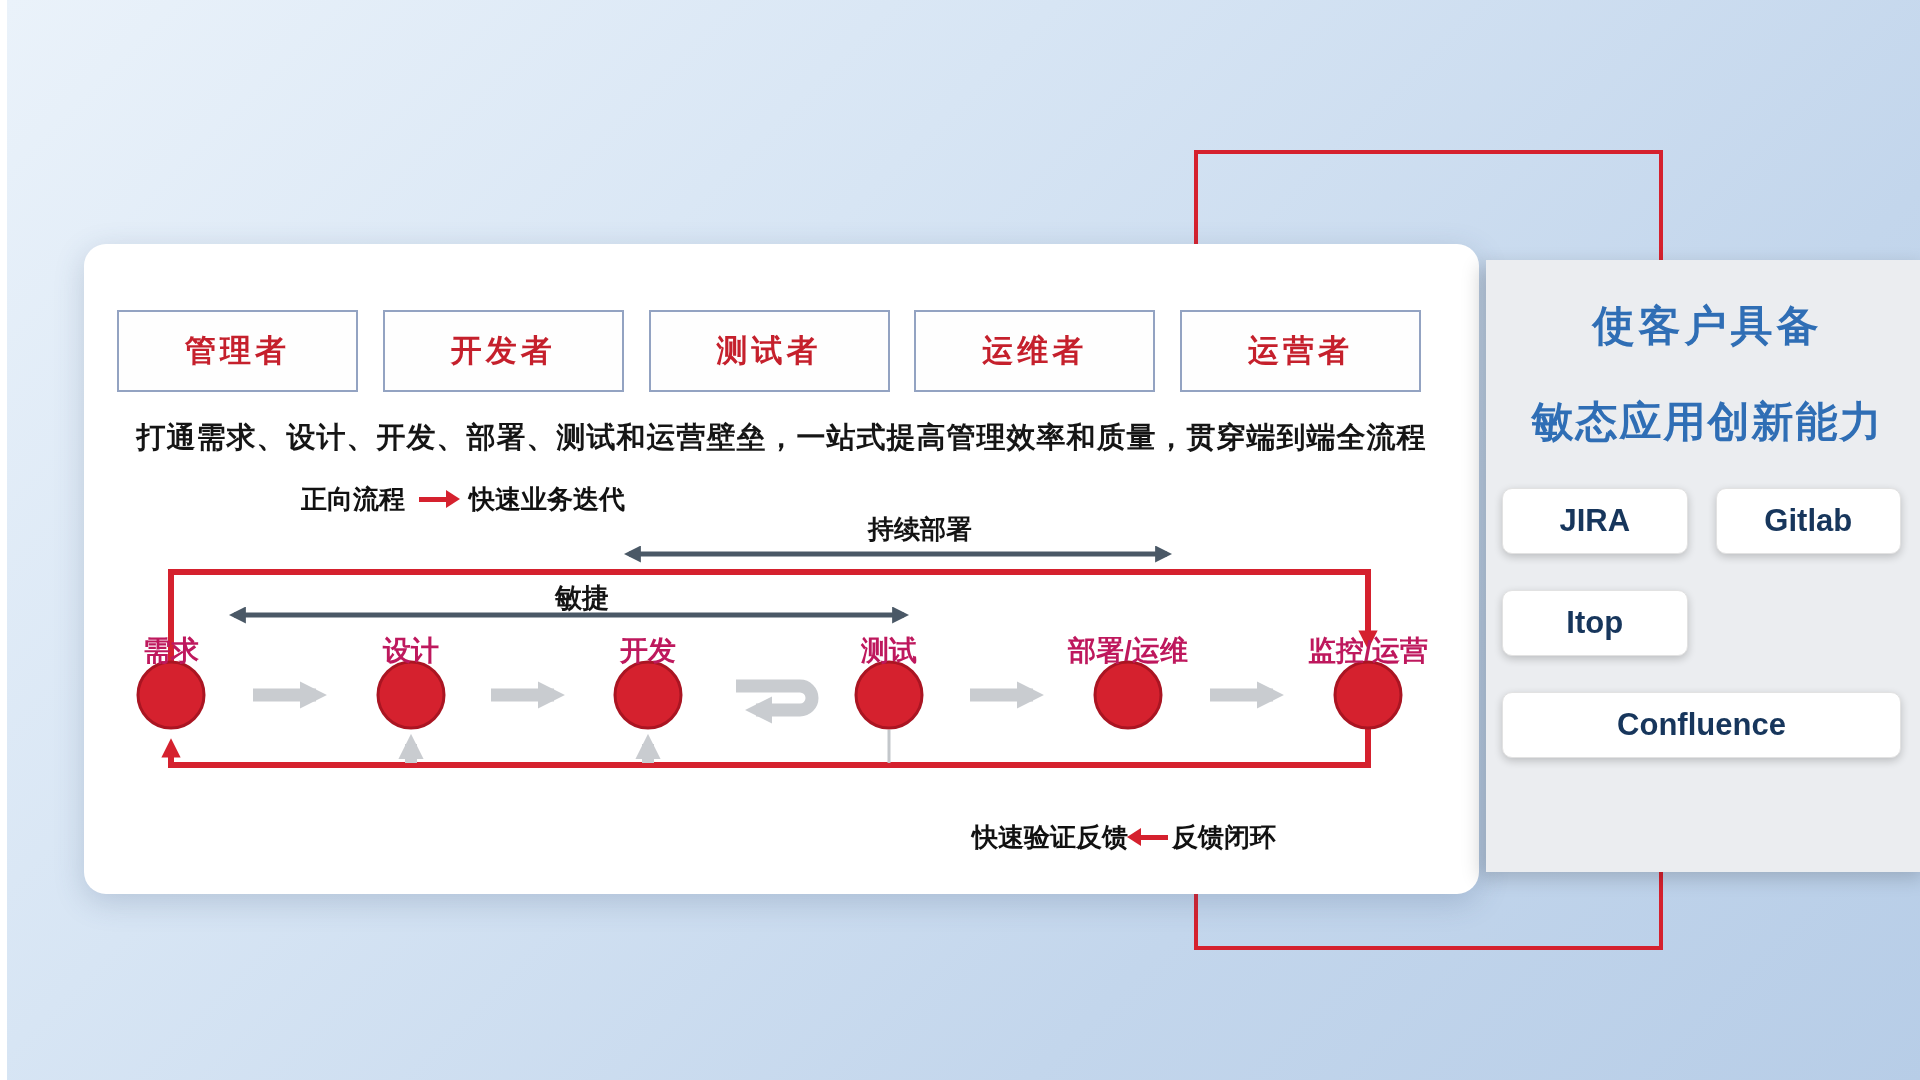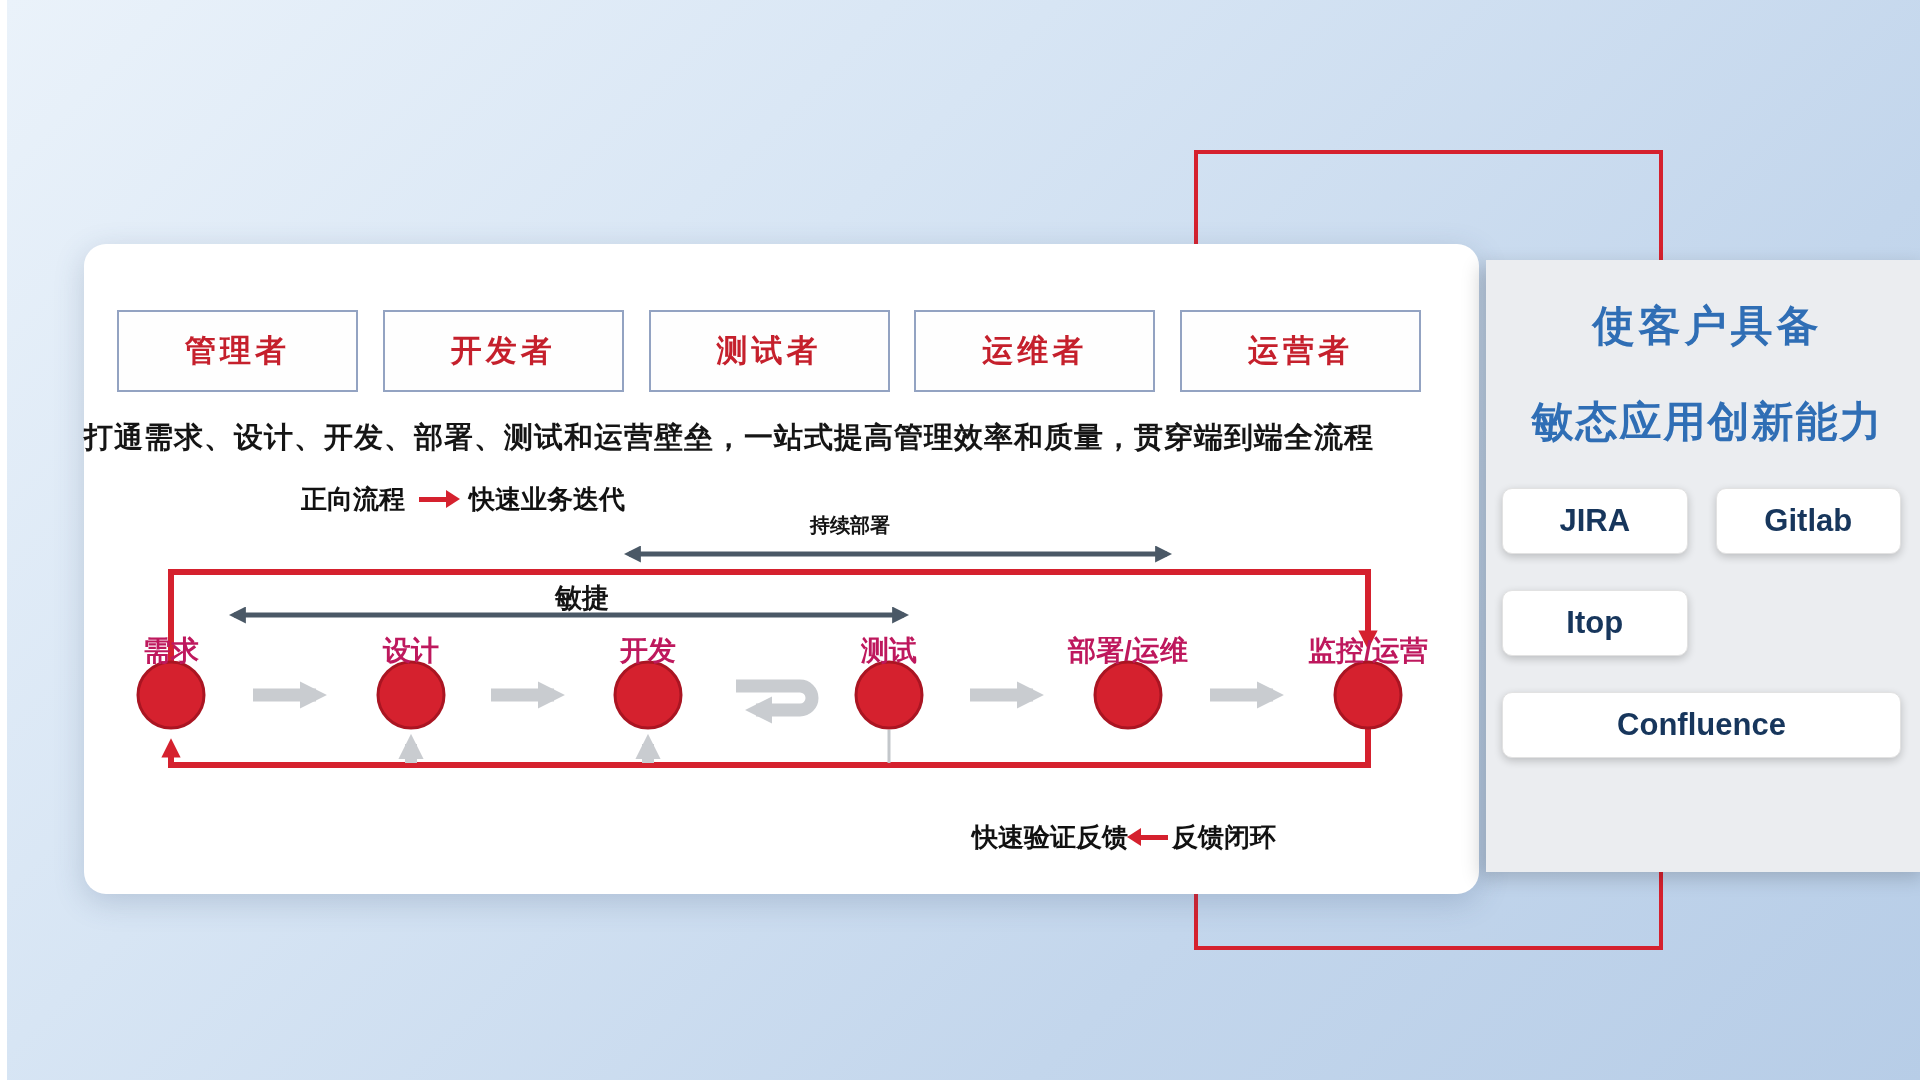--- a/index.html
+++ b/index.html
@@ -13,37 +13,37 @@
 
   
   .white-panel { position:absolute; left:77px; top:244px; width:1395px; height:650px;
     background:#ffffff; border-radius:22px; box-shadow:0 8px 30px rgba(60,80,120,.22); z-index:2; }
 
   .roles { position:absolute; left:33px; top:66px; width:1304px; display:flex; justify-content:space-between; }
   .role-box { width:241px; height:82px; border:2px solid #93a3c2; background:#fefefe;
     display:flex; align-items:center; justify-content:center;
     font-size:31px; font-weight:bold; color:#c5202c; letter-spacing:4px; }
 
-  .desc { position:absolute; top:174px; left:0; width:100%; text-align:left;
+  .desc { position:absolute; top:174px; left:0; width:100%; text-align:center;
     font-size:29px; font-weight:bold; color:#151515; letter-spacing:1px; }
 
   .legend-forward { position:absolute; left:217px; top:238px; display:flex; align-items:center; gap:14px;
     font-size:26px; font-weight:bold; color:#111; }
   .arrow-r { display:inline-block; width:36px; height:5px; background:#d5212e; position:relative; }
   .arrow-r::after { content:''; position:absolute; right:-14px; top:-7px;
     border:9.5px solid transparent; border-left:14px solid #d5212e; }
   .arrow-l { display:inline-block; width:36px; height:5px; background:#d5212e; position:relative; }
   .arrow-l::before { content:''; position:absolute; left:-14px; top:-7px;
     border:9.5px solid transparent; border-right:14px solid #d5212e; }
 
   .flow-svg { position:absolute; left:0; top:0; width:1395px; height:650px; }
 
   .lbl { position:absolute; font-weight:bold; color:#141414; text-align:center; }
   .lbl-agile { left:438px; top:336px; width:120px; font-size:27px; }
-  .lbl-cd { left:666px; top:268px; width:200px; font-size:20px; }
+  .lbl-cd { left:736px; top:268px; width:200px; font-size:26px; }
   .stage-label { position:absolute; top:388px; width:200px; text-align:center;
     font-size:28px; font-weight:bold; color:#be185d; }
 
   .legend-feedback { position:absolute; left:888px; top:576px; display:flex; align-items:center; gap:4px;
     font-size:26px; font-weight:bold; color:#111; }
 
   
   .gray-panel { position:absolute; left:1479px; top:260px; width:443px; height:612px;
     background:#ebedf0; box-shadow:-6px 6px 18px rgba(0,0,0,.18); z-index:3; }
   .gp-title1 { position:absolute; top:38px; left:0; width:100%; text-align:center;

